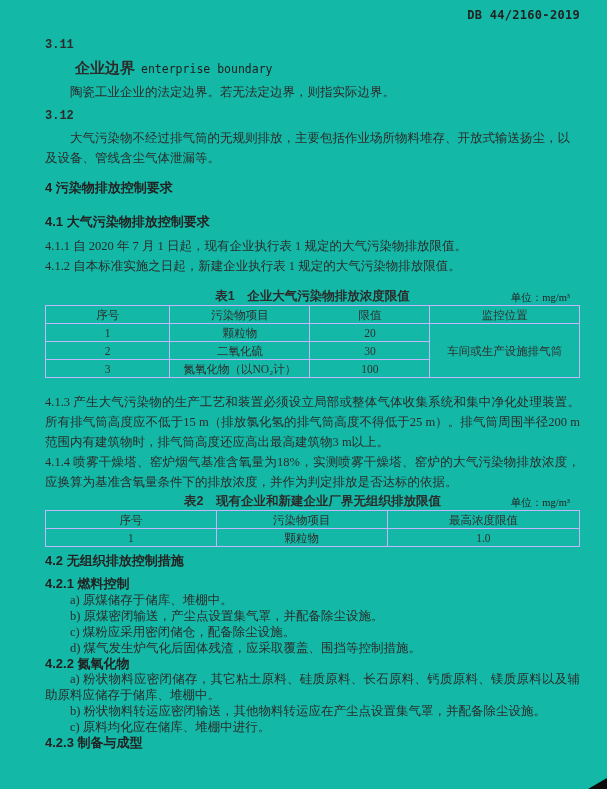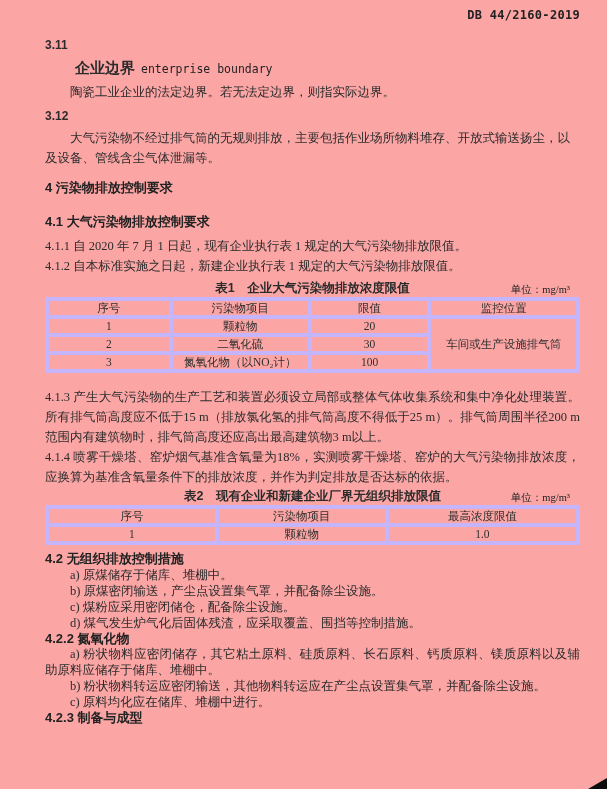--- a/index.html
+++ b/index.html
@@ -1,35 +1,35 @@
 <!DOCTYPE html>
 <html><head>
 <meta charset="utf-8">
 <style>
   * { margin: 0; padding: 0; box-sizing: border-box; }
   html, body { background: #e8e8e8; }
   .page {
     width: 607px; height: 789px;
     margin: 0 auto;
-    background: #fca5a5;
+    background: #14b8a6;
     position: relative;
     overflow: hidden;
     padding: 8px 27px 0 45px;
     font-family: "Liberation Serif", "DejaVu Serif", serif;
     font-size: 12.5px;
     color: #2b2b2b;
   }
   .doc-number {
     text-align: right;
     font-family: "DejaVu Sans Mono", monospace;
     font-size: 12px; font-weight: 700; letter-spacing: 0.3px;
     line-height: 15px; color: #222;
   }
   .term-num {
-    font-family: Liberation Sans, sans-serif;
+    font-family: Liberation Mono, monospace;
     font-size: 12px; font-weight: 600; line-height: 15px;
   }
   .term-num.t311 { margin-top: 15px; }
   .term-num.t312 { margin-top: 7px; }
   .term-line { margin-top: 6px; padding-left: 30px; line-height: 18px; }
   .term-zh {
     font-family: "Liberation Sans", "DejaVu Sans", sans-serif;
     font-weight: 700; font-size: 15px;
   }
   .term-en {
@@ -38,34 +38,34 @@
   }
   .term-def { margin-top: 4px; text-indent: 2em; line-height: 20px; }
   .h-chapter, .h-section, .h-sub {
     font-family: "Liberation Sans", "DejaVu Sans", sans-serif;
     font-weight: 700; font-size: 13px; line-height: 17px; color: #222;
   }
   .h-chapter { margin-top: 11px; }
   .h-section41 { margin-top: 17px; }
   .clause-block { margin-top: 6px; }
   .clause { line-height: 20px; }
-  .caption-row { position: relative; margin-top: 4px; height: 16px; }
+  .caption-row { position: relative; margin-top: 12px; height: 16px; }
   .caption-row.second { margin-top: 1px; }
   .caption-title {
     text-align: center;
     font-family: "Liberation Sans", "DejaVu Sans", sans-serif;
     font-weight: 700; font-size: 12.5px; line-height: 16px;
   }
   .caption-unit {
     position: absolute; right: 10px; top: 3px;
     font-size: 10.5px; line-height: 13px; color: #222;
   }
   table { width: 100%; border-collapse: collapse; table-layout: fixed; margin-top: 1px; }
   td {
-    border: 4px solid #c4b5fd;
+    border: 1px solid #c4b5fd;
     text-align: center; vertical-align: middle;
     font-size: 11.5px; height: 18px; padding: 0 2px;
     color: #2f2f2f; line-height: 14px;
   }
   .t1-c0 { width: 23.3%; } .t1-c1 { width: 26.2%; } .t1-c2 { width: 22.5%; } .t1-c3 { width: 28%; }
   .t2-c0 { width: 32%; } .t2-c1 { width: 32%; } .t2-c2 { width: 36%; }
   .para-block { margin-top: 14px; }
   .para { line-height: 20px; text-align: justify; }
   .h-section42 { margin-top: 5px; }
   .h-sub421 { margin-top: 7px; line-height: 16px; }
@@ -155,20 +155,21 @@
       <tr>
         <td>1</td>
         <td>颗粒物</td>
         <td>1.0</td>
       </tr>
     </tbody>
   </table>
 
   <div class="h-section h-section42">4.2 无组织排放控制措施</div>
 
+  <div class="h-sub h-sub421">4.2.1 燃料控制</div>
   <p class="item">a) 原煤储存于储库、堆棚中。</p>
   <p class="item">b) 原煤密闭输送，产尘点设置集气罩，并配备除尘设施。</p>
   <p class="item">c) 煤粉应采用密闭储仓，配备除尘设施。</p>
   <p class="item">d) 煤气发生炉气化后固体残渣，应采取覆盖、围挡等控制措施。</p>
 
   <div class="h-sub h-sub422">4.2.2 氮氧化物</div>
   <p class="item">a) 粉状物料应密闭储存，其它粘土原料、硅质原料、长石原料、钙质原料、镁质原料以及辅助原料应储存于储库、堆棚中。</p>
   <p class="item">b) 粉状物料转运应密闭输送，其他物料转运应在产尘点设置集气罩，并配备除尘设施。</p>
   <p class="item">c) 原料均化应在储库、堆棚中进行。</p>
 

